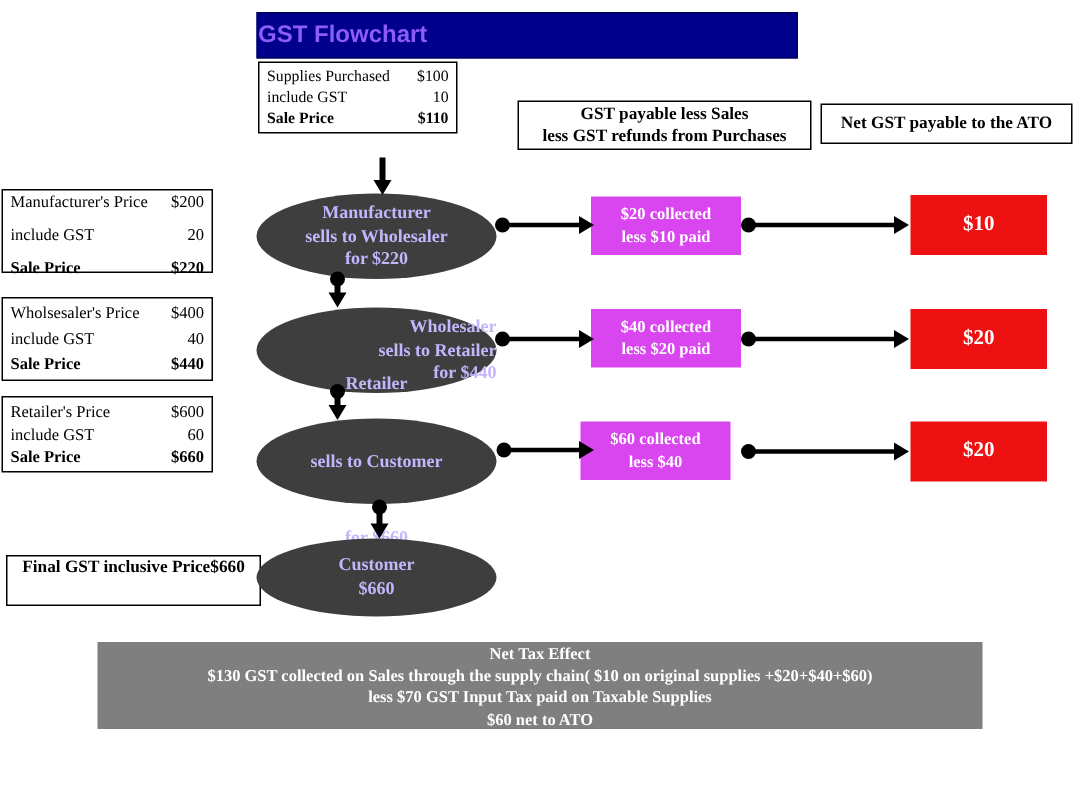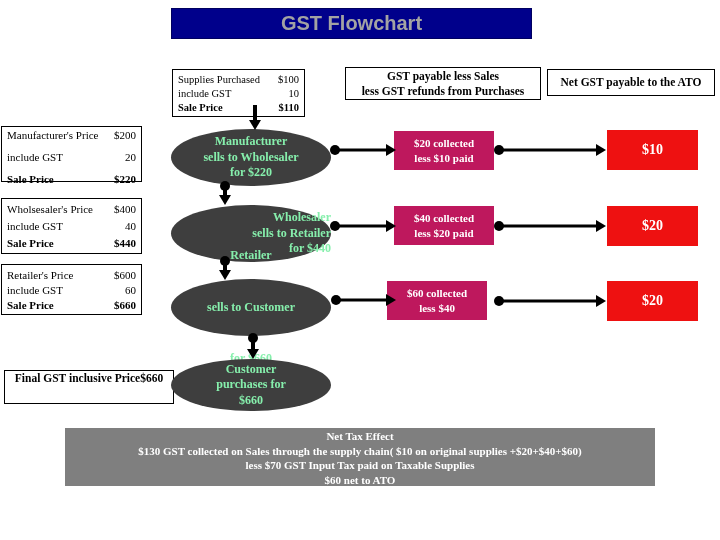--- a/index.html
+++ b/index.html
@@ -1,57 +1,57 @@
 <!DOCTYPE html>
 <html><head>
 <meta charset="utf-8">
 <style>
   html,body{margin:0;padding:0;background:#fff;}
   .canvas{position:relative;width:720px;height:540px;background:#ffffff;overflow:hidden;
           font-family:"Liberation Serif",serif;}
   .abs{position:absolute;box-sizing:border-box;}
 
   .title{left:171px;top:8px;width:361px;height:31px;background:#00008B;border:1px solid #000060;
-         color:#a3a3a3;font-family:"Liberation Sans",sans-serif;font-weight:bold;font-size:20px;
-         text-align:center;line-height:29px;}
+         color:#8b5cf6;font-family:"Liberation Sans",sans-serif;font-weight:bold;font-size:16px;
+         line-height:29px;}
 
   .wbox{background:#fff;border:1px solid #000;color:#000;}
   .pbox{display:flex;flex-direction:column;justify-content:space-around;
         font-size:11px;padding:2px 5px;}
   .prow{display:flex;justify-content:space-between;white-space:nowrap;}
   .prow.b{font-weight:bold;}
 
   .hdr{display:flex;flex-direction:column;justify-content:center;text-align:center;
        font-weight:bold;font-size:11.5px;line-height:1.25;}
 
-  .ell{background:#3E3E3E;border-radius:50%;color:#86efac;font-weight:bold;font-size:12px;
+  .ell{background:#3E3E3E;border-radius:50%;color:#c4b5fd;font-weight:bold;font-size:12px;
        text-align:center;display:flex;flex-direction:column;justify-content:center;line-height:1.3;}
 
-  .bluebox{background:#be185d;color:#fff;font-weight:bold;font-size:11px;text-align:center;
+  .bluebox{background:#d946ef;color:#fff;font-weight:bold;font-size:11px;text-align:center;
            display:flex;flex-direction:column;justify-content:center;line-height:1.3;}
 
   .redbox{background:#EE1111;color:#fff;font-weight:bold;font-size:14px;text-align:center;
           display:flex;flex-direction:column;justify-content:center;}
 
   .finalbox{display:flex;justify-content:center;text-align:center;
             font-weight:bold;font-size:11.5px;line-height:1.3;}
 
   .nettax{left:65px;top:428px;width:590px;height:58px;background:#7F7F7F;color:#fff;
           font-weight:bold;font-size:11px;text-align:center;line-height:14.5px;padding-top:1px;}
 
   svg.arrows{position:absolute;left:0;top:0;pointer-events:none;}
 </style>
 </head>
 <body>
 
 <div class="canvas">
 
   <div class="abs title">GST Flowchart</div>
 
-  <div class="abs wbox pbox" style="left:172px;top:69px;width:133px;height:48px;font-size:10.5px;">
+  <div class="abs wbox pbox" style="left:172px;top:41px;width:133px;height:48px;font-size:10.5px;">
     <div class="prow">
       <span>Supplies Purchased</span>
       <span>$100</span>
     </div>
     <div class="prow">
       <span>include GST</span>
       <span>10</span>
     </div>
     <div class="prow b">
       <span>Sale Price</span>
@@ -127,21 +127,20 @@
     <div>sells to Retailer</div>
     <div>for $440</div>
   </div>
   <div class="abs ell" style="left:171px;top:279px;width:160px;height:57px;gap:36px;">
     <div>Retailer</div>
     <div>sells to Customer</div>
     <div>for $660</div>
   </div>
   <div class="abs ell" style="left:171px;top:359px;width:160px;height:52px;">
     <div>Customer</div>
-    <div>purchases for</div>
     <div>$660</div>
   </div>
 
   <div class="abs bluebox" style="left:394px;top:131px;width:100px;height:39px;">
     <div>$20 collected</div>
     <div>less $10 paid</div>
   </div>
   <div class="abs bluebox" style="left:394px;top:206px;width:100px;height:39px;">
     <div>$40 collected</div>
     <div>less $20 paid</div>

